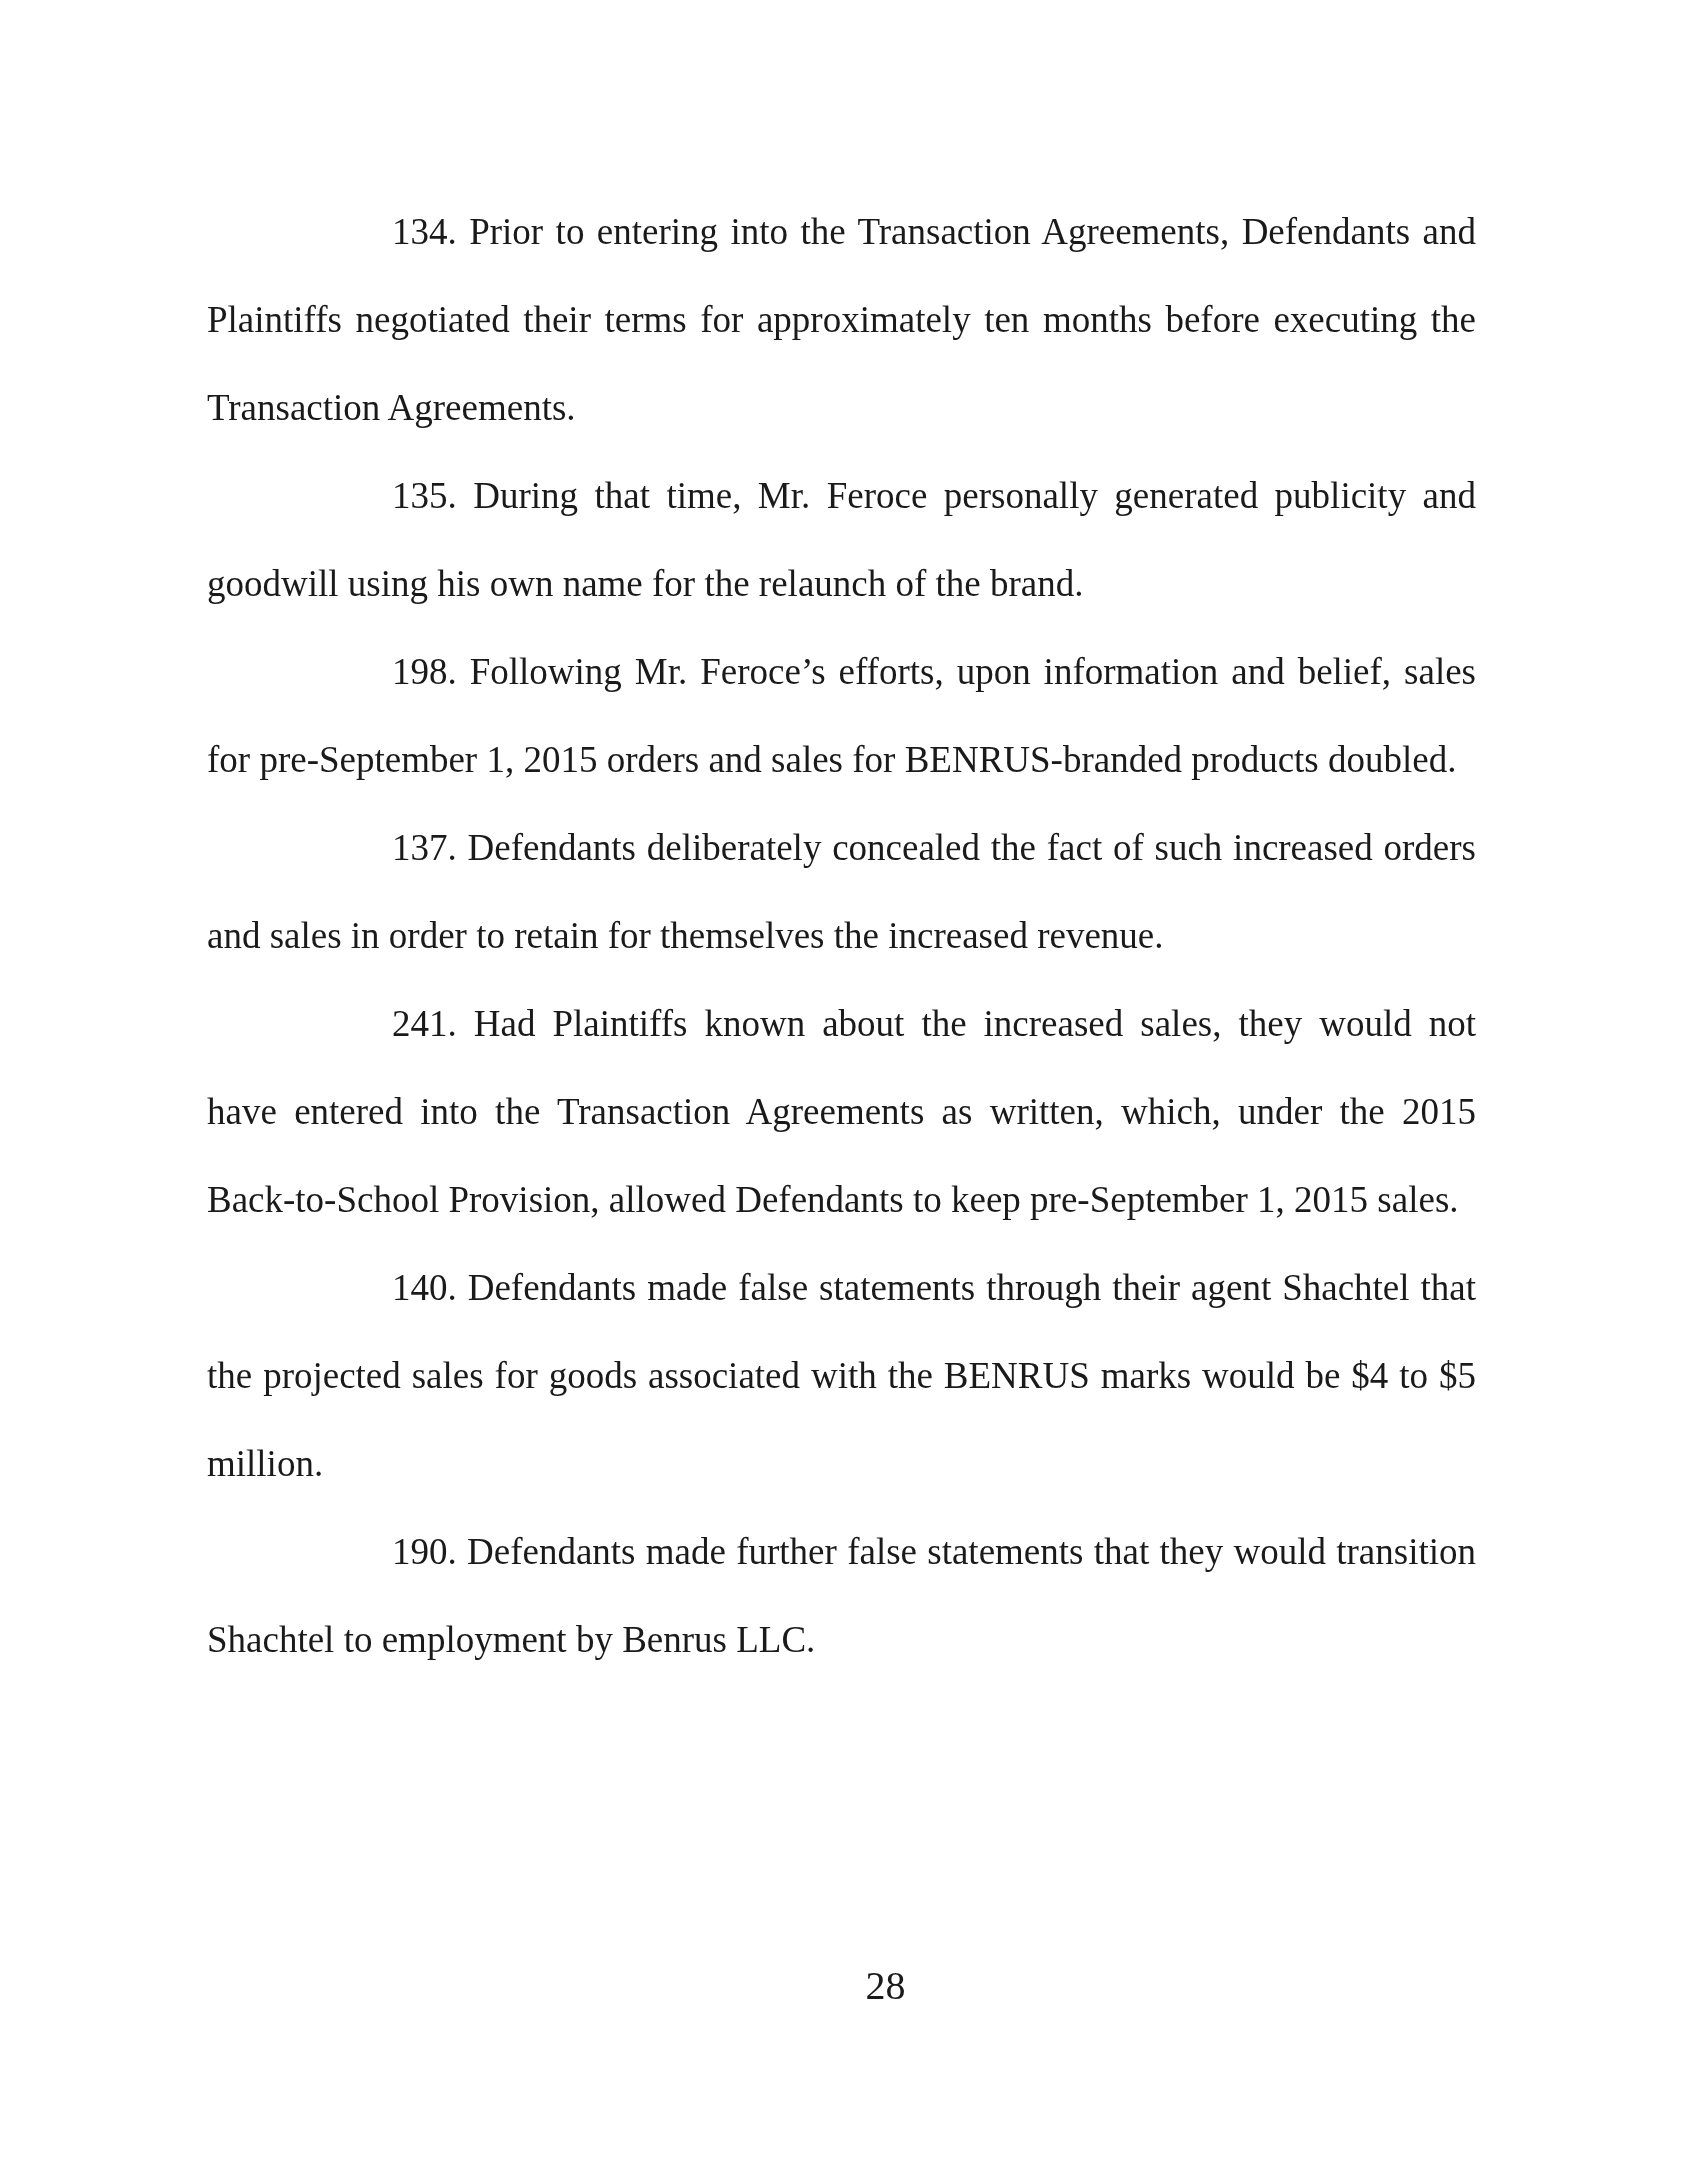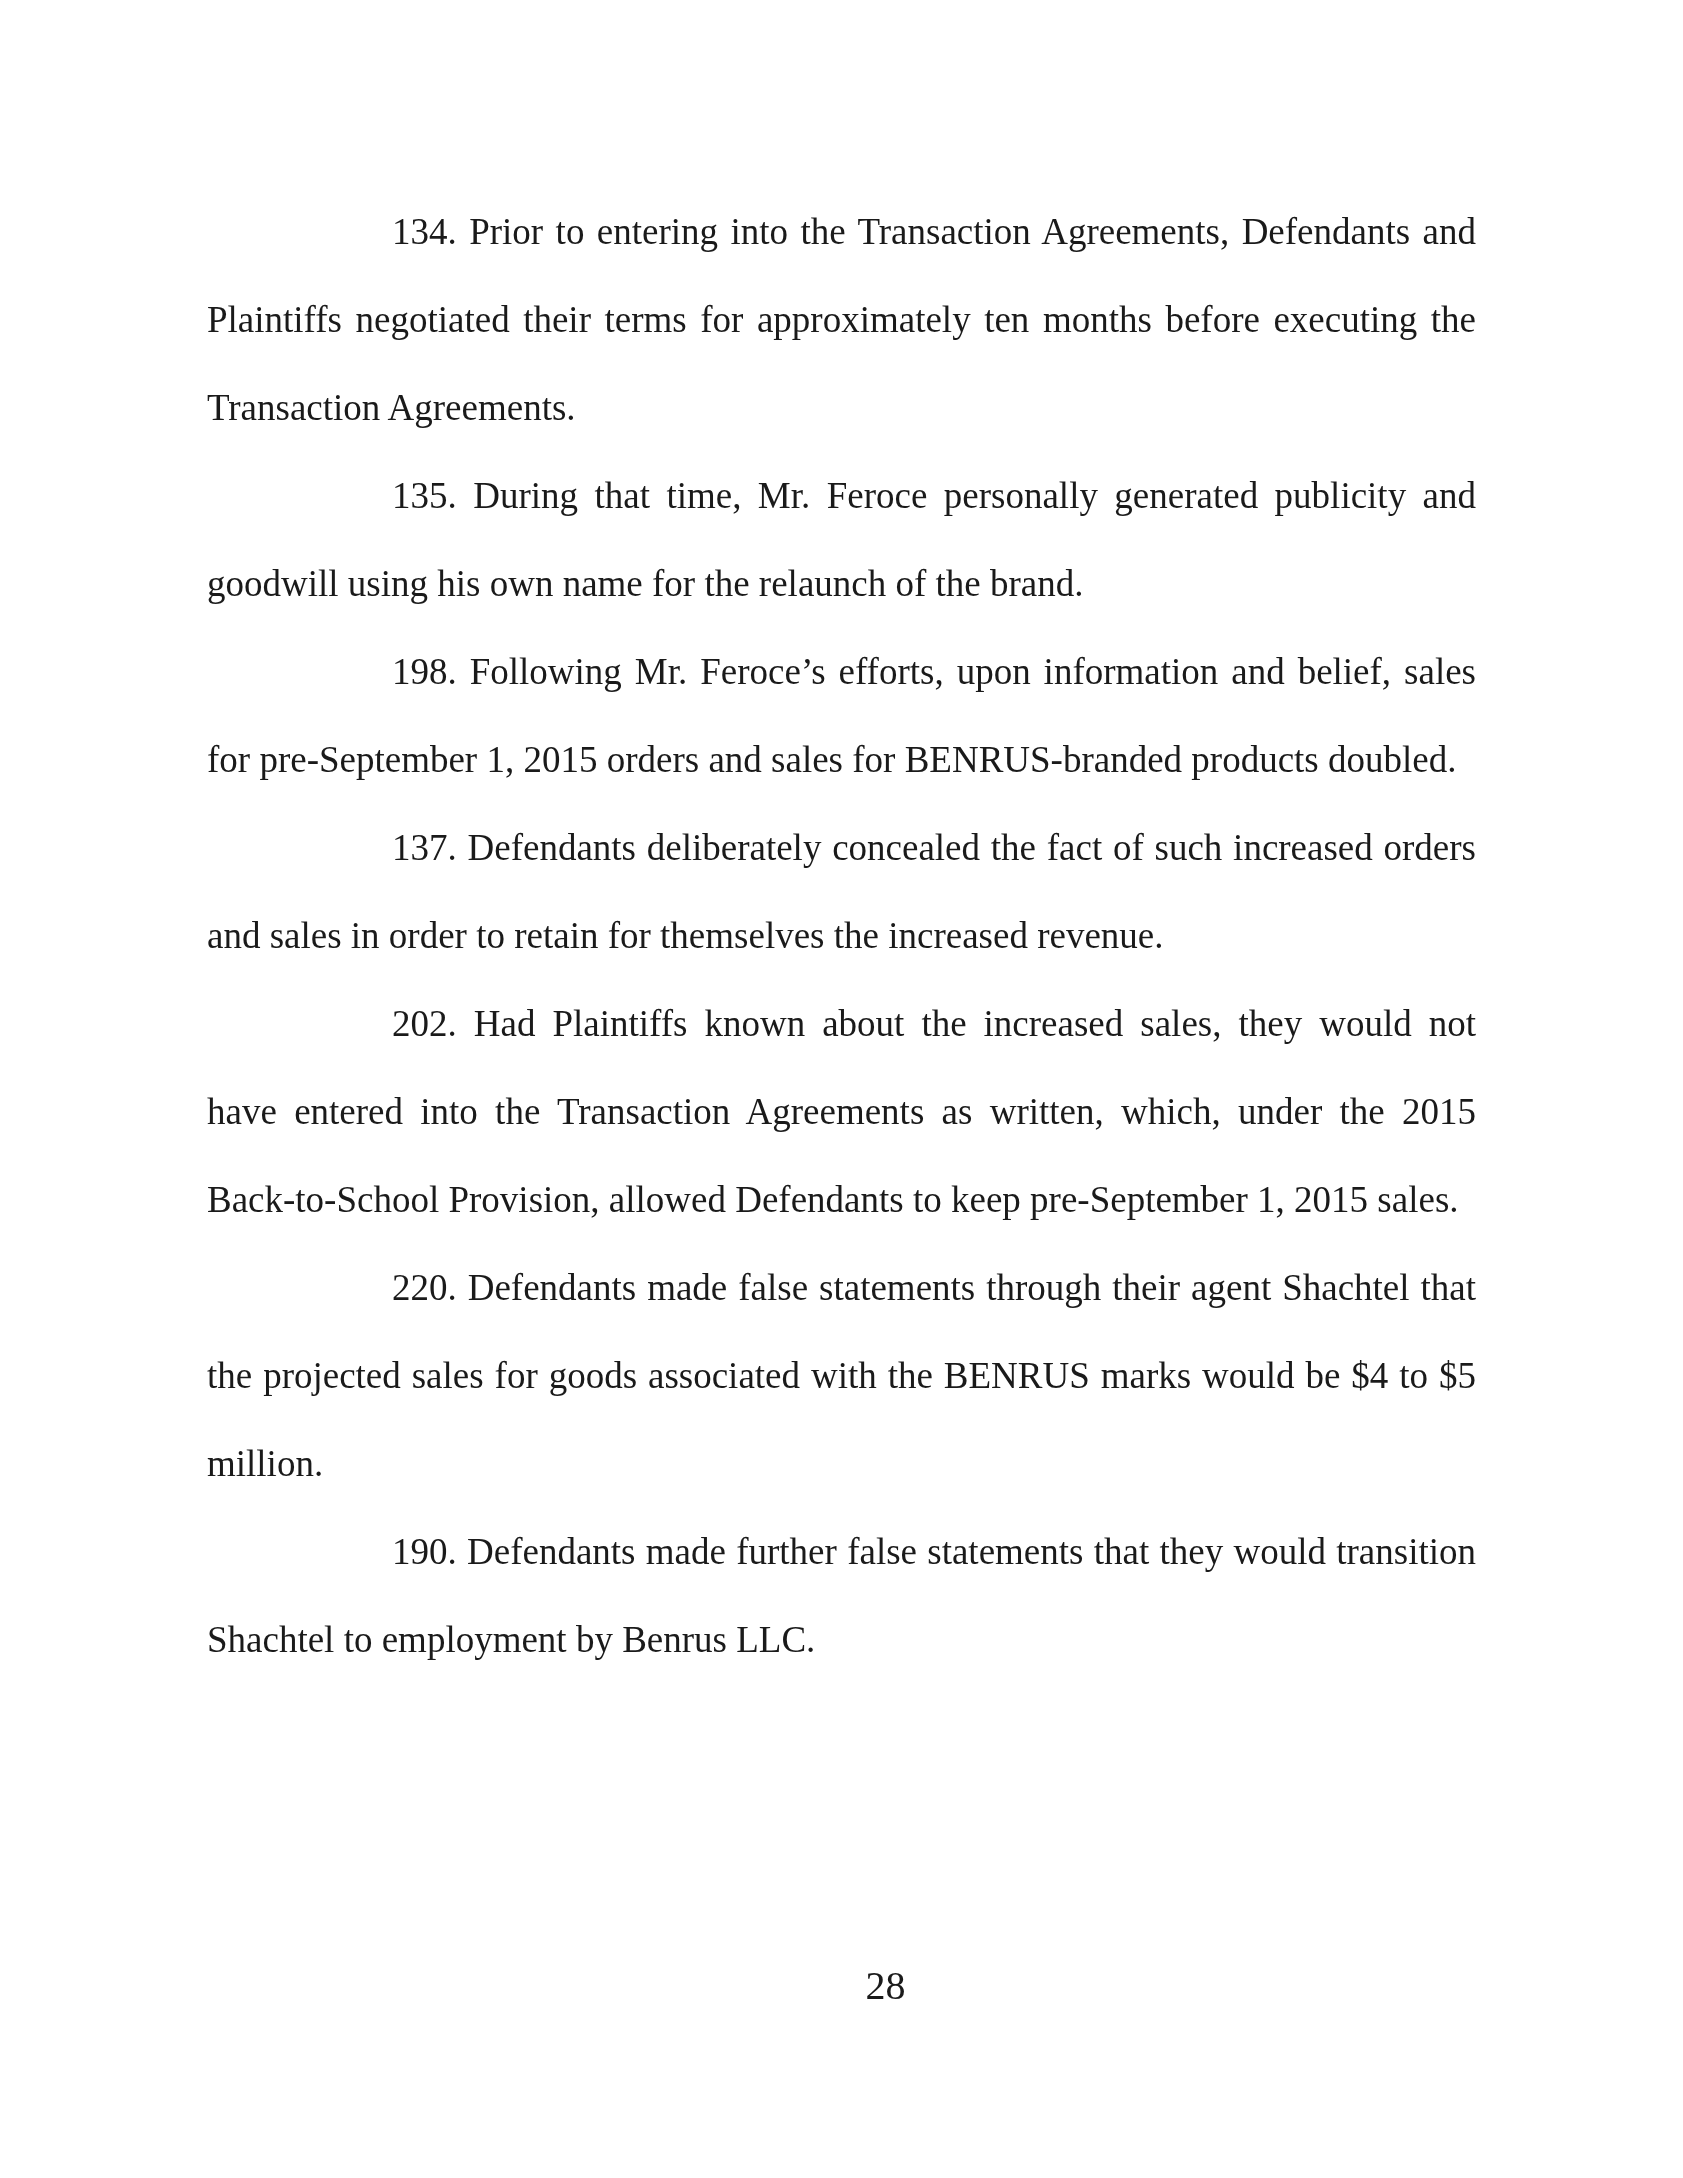--- a/index.html
+++ b/index.html
@@ -43,19 +43,19 @@
     }
   </style>
 </head>
 <body>
 
 <div class="page">
   <p class="para"><span class="para-num">134.</span> <span>Prior to entering into the Transaction Agreements, Defendants and Plaintiffs negotiated their terms for approximately ten months before executing the Transaction Agreements.</span></p>
   <p class="para"><span class="para-num">135.</span> <span>During that time, Mr. Feroce personally generated publicity and goodwill using his own name for the relaunch of the brand.</span></p>
   <p class="para"><span class="para-num">198.</span> <span>Following Mr. Feroce’s efforts, upon information and belief, sales for pre-September 1, 2015 orders and sales for BENRUS-branded products doubled.</span></p>
   <p class="para"><span class="para-num">137.</span> <span>Defendants deliberately concealed the fact of such increased orders and sales in order to retain for themselves the increased revenue.</span></p>
-  <p class="para"><span class="para-num">202.</span> <span>Had Plaintiffs known about the increased sales, they would not have entered into the Transaction Agreements as written, which, under the 2015 Back-to-School Provision, allowed Defendants to keep pre-September 1, 2015 sales.</span></p>
-  <p class="para"><span class="para-num">220.</span> <span>Defendants made false statements through their agent Shachtel that the projected sales for goods associated with the BENRUS marks would be $4 to $5 million.</span></p>
+  <p class="para"><span class="para-num">241.</span> <span>Had Plaintiffs known about the increased sales, they would not have entered into the Transaction Agreements as written, which, under the 2015 Back-to-School Provision, allowed Defendants to keep pre-September 1, 2015 sales.</span></p>
+  <p class="para"><span class="para-num">140.</span> <span>Defendants made false statements through their agent Shachtel that the projected sales for goods associated with the BENRUS marks would be $4 to $5 million.</span></p>
   <p class="para"><span class="para-num">190.</span> <span>Defendants made further false statements that they would transition Shachtel to employment by Benrus LLC.</span></p>
 </div>
 
 <div class="page-number">28</div>
 
 
 </body></html>

